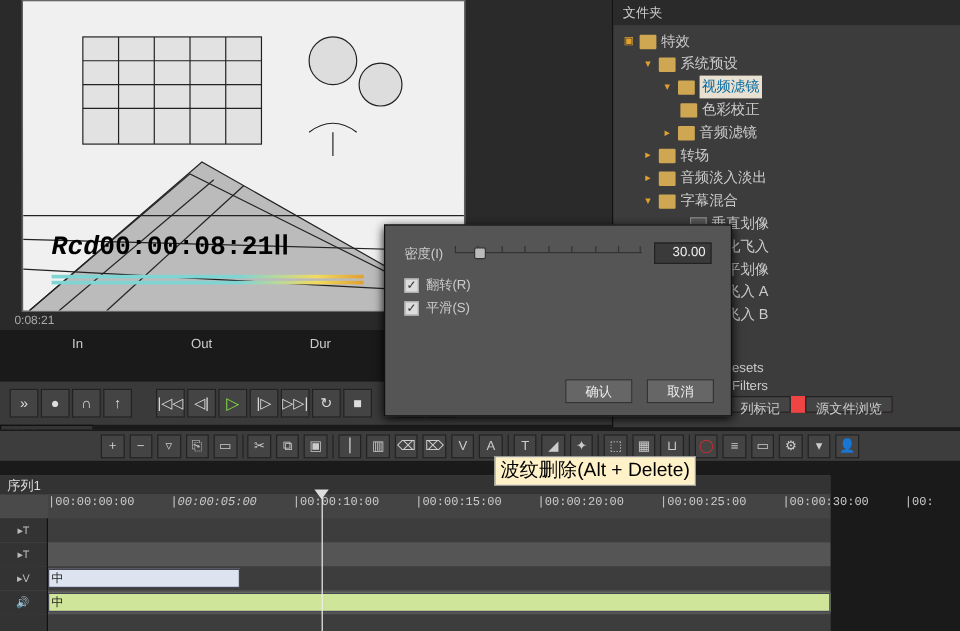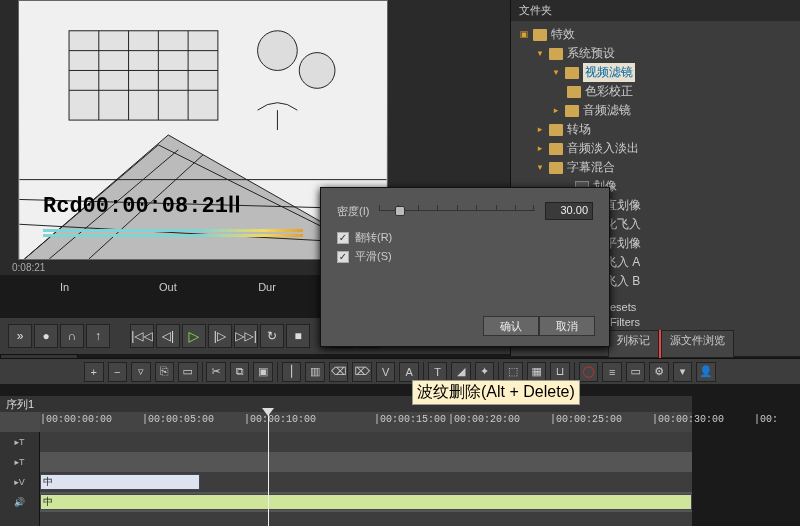--- a/index.html
+++ b/index.html
@@ -4,58 +4,58 @@
 <style>
 html,body{margin:0;padding:0;width:800px;height:526px;background:#1a1a1a;font-family:"Microsoft YaHei",Arial,sans-serif;font-size:11px;color:#ccc;overflow:hidden}
 *{box-sizing:border-box}
 .app{position:relative;width:800px;height:526px}
 
 .preview{position:absolute;left:0;top:0;width:510px;height:275px;background:#2a2a2a}
 .vidbox{position:absolute;left:18px;top:0;width:370px;height:260px;border:1px solid #666;background:#111;overflow:hidden}
 .sketch{width:100%;height:100%;background:linear-gradient(180deg,#f4f4f4 0%,#e8e8e8 40%,#ccc 60%,#999 100%)}
 .sketch svg{width:100%;height:100%}
 .rcd{position:absolute;left:24px;bottom:40px;font-family:"Courier New",monospace;font-size:22px;font-weight:bold;color:#000}
-.rcd .r{}
+.rcd .r{font-style:italic}
 .bars{position:absolute;left:24px;bottom:22px;width:260px;height:8px}
 .bar{height:3px;margin-bottom:2px;background:linear-gradient(90deg,#7fd4d4 0%,#7fd4d4 60%,#f2da60 85%,#e0a030 100%)}
 .tc-below{position:absolute;left:12px;top:262px;font-size:10px;color:#aaa}
 .iodur{position:absolute;left:60px;top:281px;font-size:11px;color:#ccc}
 .iodur span{display:inline-block;width:96px}
 .transport{position:absolute;left:0;top:318px;width:510px;height:36px;background:#3a3a3a;display:flex;align-items:center;gap:2px;padding:0 8px}
 .tbtn{width:24px;height:24px;background:#444;border:1px solid #222;display:flex;align-items:center;justify-content:center;color:#ddd;font-size:12px;cursor:pointer}
 .spacer{width:16px}
 .tbtn.play{color:#7fe040;font-size:14px}
 .stat{position:absolute;left:0;top:354px;height:22px;width:78px;background:#353535;border:1px solid #111;font-size:10px;padding:2px 4px;color:#ccc}
 
 .rpanel{position:absolute;left:510px;top:0;width:290px;height:356px;background:#3c3c3c;border-left:1px solid #111}
 .rp-title{background:#2a2a2a;color:#ccc;font-size:11px;padding:3px 8px}
 .tree{padding:4px 4px 4px 8px;font-size:12px;line-height:19px}
 .tree .n{display:flex;align-items:center;gap:4px;white-space:nowrap;cursor:pointer}
 .tree .in1{padding-left:16px}.tree .in2{padding-left:32px}.tree .in3{padding-left:48px}.tree .in4{padding-left:56px}
 .tw{width:10px;height:10px;display:inline-flex;align-items:center;justify-content:center;color:#e0a030;font-size:9px}
 .fic{width:14px;height:12px;background:#cfa752;border-radius:1px;display:inline-block}
 .fx{width:14px;height:12px;background:#555;border:1px solid #888;display:inline-block}
 .sel{background:#e8e0d0;color:#0369a1;padding:0 2px}
-.rtab{position:absolute;left:608px;top:330px;height:28px;background:#ef4444;display:flex;gap:2px;font-size:11px}
+.rtab{position:absolute;left:608px;top:330px;height:14px;background:#ef4444;display:flex;gap:12px;font-size:11px}
 .rtab div{padding:2px 8px;background:#444;border:1px solid #222;cursor:pointer}
 .rlbl{position:absolute;left:610px;top:300px;font-size:11px;color:#ccc;line-height:15px}
 
 .dlg{position:absolute;left:320px;top:187px;width:290px;height:160px;background:#555;border:1px solid #111;box-shadow:0 2px 8px #000;z-index:20}
 .dlg-tb{height:20px;background:#4a4a4a;display:flex;align-items:center;justify-content:space-between;padding:0 6px;color:#ddd}
 .dlg-body{padding:14px 16px}
 .drow{display:flex;align-items:center;gap:10px;margin-bottom:10px}
 .slider{flex:1;height:18px;position:relative}
 .strack{position:absolute;left:0;right:0;top:8px;height:1px;background:#333}
 .sticks{position:absolute;left:0;right:0;top:3px;height:10px}
 .sticks span{position:absolute;width:1px;height:5px;background:#333;top:0}
 .sthumb{position:absolute;top:4px;width:10px;height:10px;background:#bbb;border:1px solid #333;border-radius:2px}
 .sval{width:48px;height:18px;background:#3a3a3a;border:1px solid #222;text-align:right;padding:1px 4px;font-size:11px;color:#eee}
 .chk{display:flex;align-items:center;gap:6px;margin:4px 0}
 .chkbox{width:12px;height:12px;border:1px solid #aaa;background:#ddd;display:flex;align-items:center;justify-content:center;color:#333;font-size:10px}
-.dlg-btns{position:absolute;bottom:10px;right:14px;display:flex;}
+.dlg-btns{position:absolute;bottom:10px;right:14px;display:flex;gap:12px}
 .dbtn{width:56px;height:20px;background:#666;border:1px solid #333;color:#eee;display:flex;align-items:center;justify-content:center;cursor:pointer;font-size:11px}
 
 .toolstrip{position:absolute;left:0;top:358px;width:800px;height:26px;background:#3d3d3d;border-top:1px solid #111;display:flex;align-items:center;gap:4px;padding:0 84px 0 84px}
 .ts{width:20px;height:20px;background:#444;border:1px solid #222;display:flex;align-items:center;justify-content:center;font-size:11px;color:#ccc;cursor:pointer}
 .ts.sep{width:1px;background:#222;border:none}
 .ts.red{color:#cc3030}
 .tip{position:absolute;left:412px;top:380px;background:#fff2c8;color:#000;border:1px solid #999;font-size:16px;padding:1px 4px;z-index:30}
 
 .tl{position:absolute;left:0;top:396px;width:692px;height:142px;background:#4a4a4a}
 .tl-hdr{height:16px;background:#333;color:#ddd;font-size:11px;padding:1px 6px}
@@ -174,24 +174,20 @@
           <span class="fic"></span>
           <span>音频淡入淡出</span>
         </div>
       <div class="n in1">
           <span class="tw">▾</span>
           <span class="fic"></span>
           <span>字幕混合</span>
         </div>
       <div class="n in4">
           <span class="fx"></span>
-          <span>划像</span>
-        </div>
-      <div class="n in4">
-          <span class="fx"></span>
           <span>垂直划像</span>
         </div>
       <div class="n in4">
           <span class="fx"></span>
           <span>柔化飞入</span>
         </div>
       <div class="n in4">
           <span class="fx"></span>
           <span>水平划像</span>
         </div>
@@ -286,23 +282,23 @@
     <div class="ts">⚙</div>
     <div class="ts">▾</div>
     <div class="ts">👤</div>
   </div>
   <div class="tip">波纹删除(Alt + Delete)</div>
 
   <div class="tl">
     <div class="tl-hdr">序列1</div>
     <div class="tl-ruler" id="ruler">
         <span style="left: 0px;">|00:00:00:00</span>
-        <span style="left: 102px;">|00:00:05:00</span>
+        <span style="left: 102px; font-style: italic;">|00:00:05:00</span>
         <span style="left: 204px;">|00:00:10:00</span>
-        <span style="left: 306px; margin-left: 28px;">|00:00:15:00</span>
+        <span style="left: 306px;">|00:00:15:00</span>
         <span style="left: 408px; text-align: center;">|00:00:20:00</span>
         <span style="left: 510px;">|00:00:25:00</span>
         <span style="left: 612px;">|00:00:30:00</span>
         <span style="left: 714px;">|00:</span>
       </div>
     <div class="playhead" id="playhead" style="left: 268px;">
         <div class="phhead"></div>
       </div>
     <div class="trk dark" style="top:36px">
         <div class="lbl">▸T</div>

